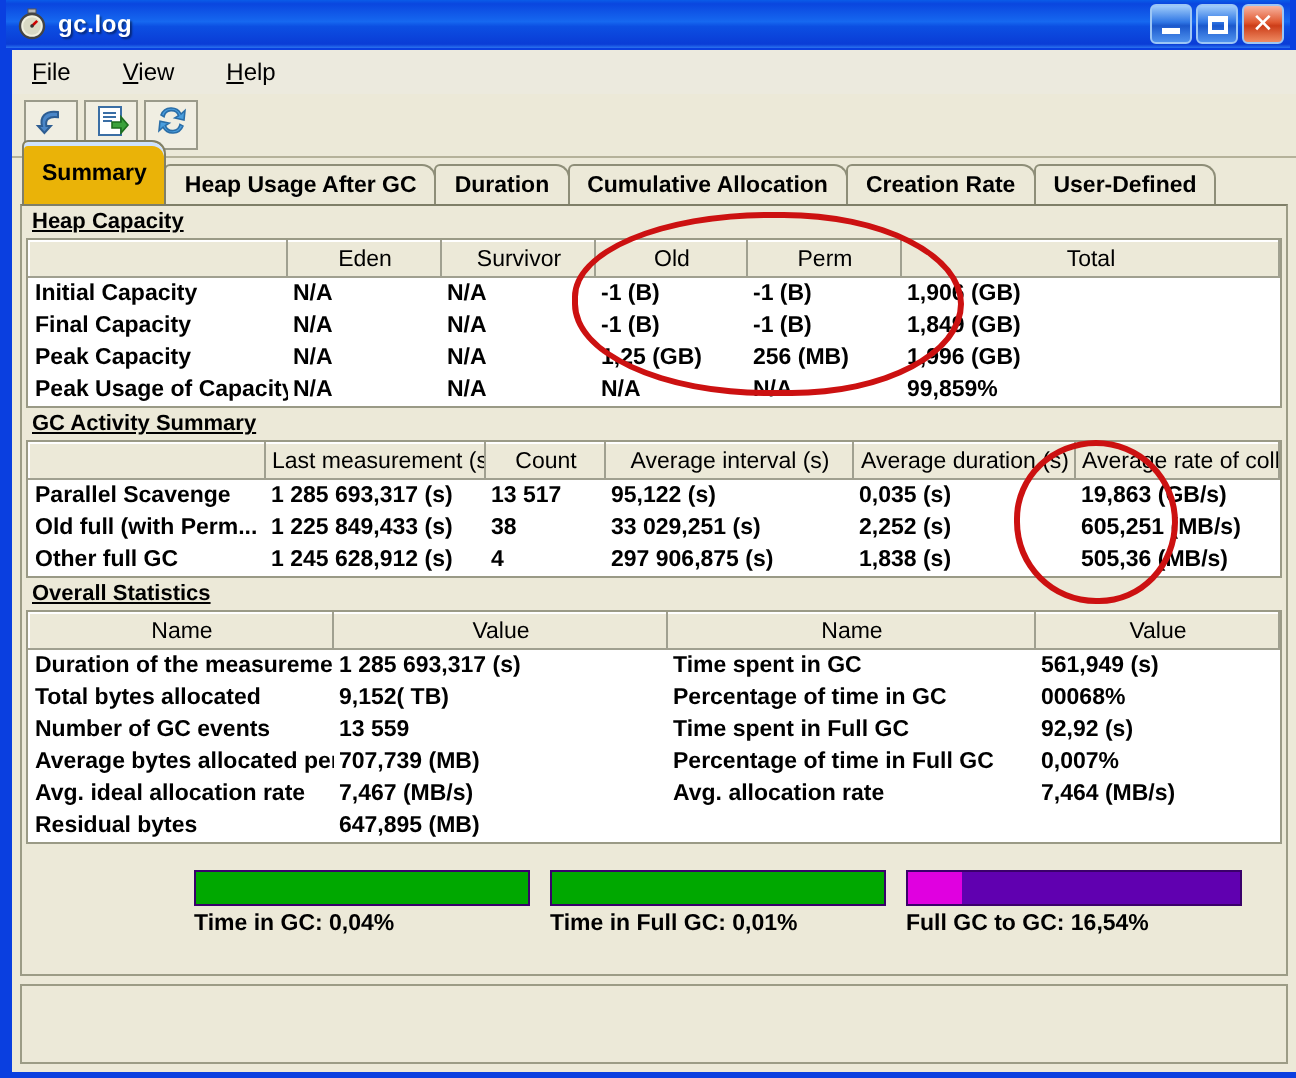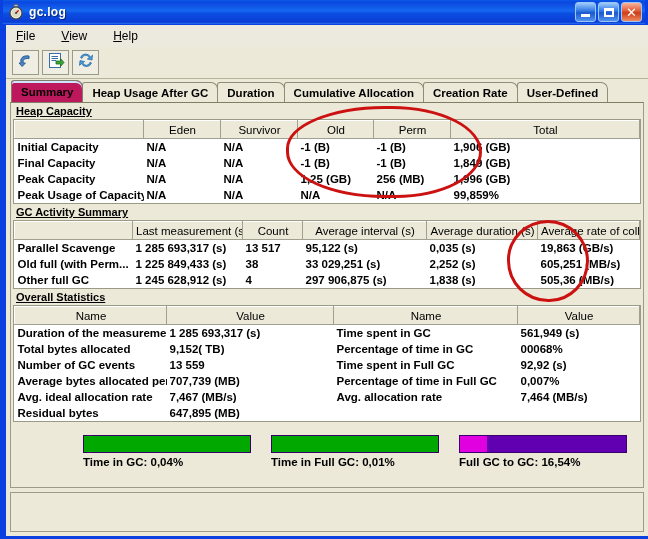--- a/index.html
+++ b/index.html
@@ -75,21 +75,21 @@
     height:20px;box-sizing:border-box;
     display:flex;align-items:center;padding:0 9px;
     font-size:11.5px;font-weight:bold;color:#000;
     background:#ece9d8;
     border:1px solid #8e8e78;border-bottom:none;
     border-radius:3px 7px 0 0;
     margin-right:-1px;
     position:relative;
   }
   .tab.active{
-    background:#be185d;height:22px;
+    background:#eab308;height:32px;
     border-color:#7f7f68;z-index:5;
     box-shadow:inset 0 2px 0 #cfe3ff;
   }
   
   #content{
     flex:1 1 auto;margin:0 4px 0 4px;background:#ece9d8;
     border:1px solid #9c9c86;border-top:1px solid #7f7f68;
     box-sizing:border-box;position:relative;overflow:hidden;
   }
   .sect-title{
@@ -108,22 +108,22 @@
   }
   table.jt td{
     background:#fff;color:#000;font-weight:bold;
     padding:0 2px 0 3px;height:16px;font-size:11.5px;
     white-space:nowrap;overflow:hidden;border:none;
   }
   .tblwrap{background:#fff;border:1px solid #9a9a86;margin:0 2px;box-sizing:border-box;}
 
   
   #gauges{
-    position:absolute;left:2px;right:0;bottom:6px;height:46px;
-    display:flex;padding-left:70px;gap:20px;
+    position:absolute;left:16px;right:0;bottom:6px;height:46px;
+    display:flex;padding-left:70px;gap:10px;
   }
   .gauge{width:168px;}
   .gbar{height:18px;border:1px solid #3a006a;box-sizing:border-box;display:flex;overflow:hidden;}
   .gseg{height:100%;}
   .glabel{font-size:11.5px;font-weight:bold;color:#000;margin-top:3px;white-space:nowrap;}
   
   #statusbar{
     height:40px;margin:4px;background:#ece9d8;
     border:1px solid #9c9c86;box-sizing:border-box;flex:0 0 auto;
   }

